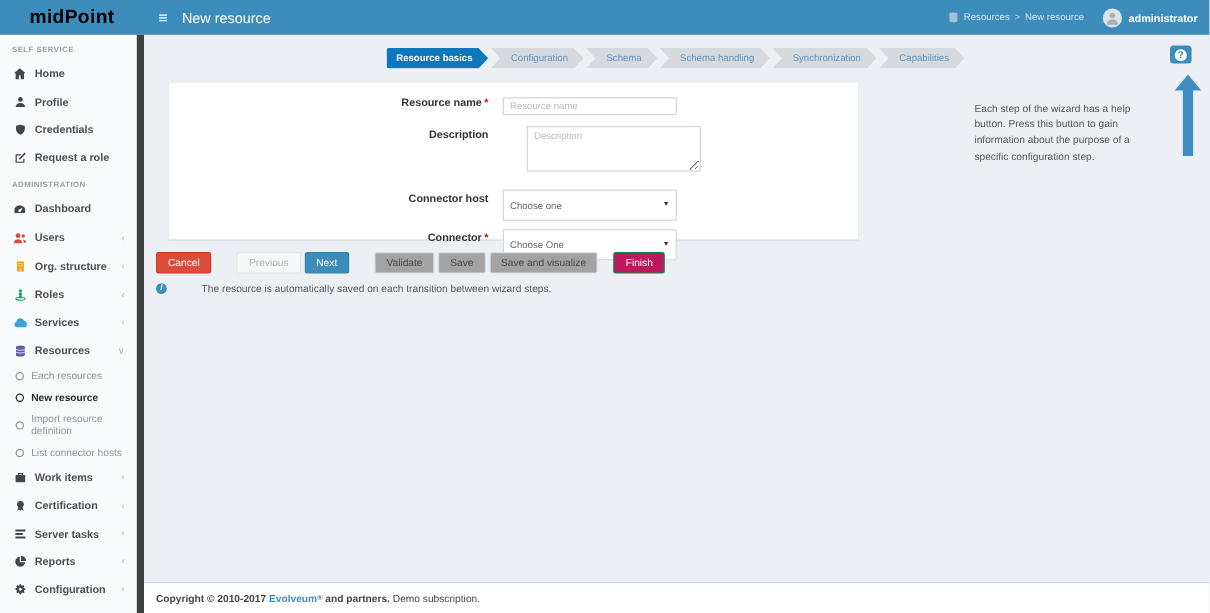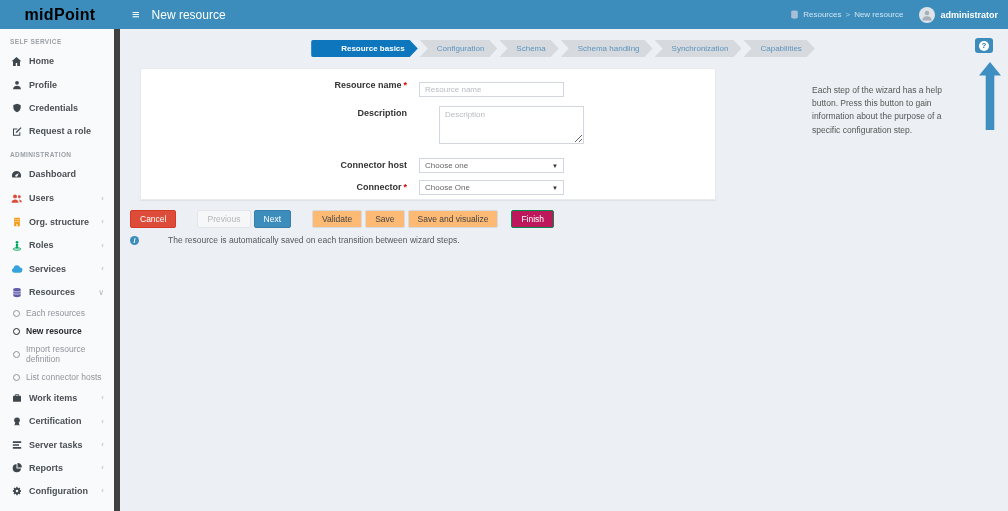--- a/index.html
+++ b/index.html
@@ -29,40 +29,40 @@
   .submenu .submenu-item{display:flex;align-items:center;padding:4px 8px 4px 13px;font-size:8.5px;color:#8f959a;cursor:pointer;}
   .submenu .submenu-item.active{color:#25292d;font-weight:bold;}
   .submenu-circle{width:7px;height:7px;border:1.2px solid currentColor;border-radius:50%;margin-right:6px;box-sizing:border-box;flex:none;}
   .c-red{color:#dd4b39;} .c-orange{color:#f39c12;} .c-green{color:#00a65a;} .c-aqua{color:#36a3dc;} .c-indigo{color:#605ca8;}
   
   .content{position:absolute;top:29px;left:120px;width:888px;height:482px;background:#ecf0f4;}
   
   .wizard{display:flex;justify-content:center;padding-top:11px;}
   .step{height:17px;line-height:17px;font-size:8px;color:#5d94bf;background:#d6dade;padding:0 13px 0 17px;margin-right:2px;cursor:pointer;
         clip-path:polygon(0 0,calc(100% - 8px) 0,100% 50%,calc(100% - 8px) 100%,0 100%,8px 50%);}
-  .step.first{clip-path:polygon(0 0,calc(100% - 8px) 0,100% 50%,calc(100% - 8px) 100%,0 100%);padding-left:30px;border-radius:2px 0 0 2px;}
+  .step.first{clip-path:polygon(0 0,calc(100% - 8px) 0,100% 50%,calc(100% - 8px) 100%,0 100%);padding-left:8px;border-radius:2px 0 0 2px;}
   .step.active{background:#0d76bd;color:#fff;font-weight:bold;}
   
   .panel{position:absolute;left:20px;top:39px;width:576px;height:132px;background:#fff;border:1px solid #e9ecef;box-sizing:border-box;
          box-shadow:0 1px 1px rgba(0,0,0,.05);padding-top:9px;}
   .frow{display:flex;align-items:flex-start;}
   .flabel{width:278px;text-align:right;padding-right:12px;font-size:9px;font-weight:bold;color:#333;line-height:15px;box-sizing:border-box;}
   .req{color:#dd0000;margin-left:2px;}
   .fcontrol{width:145px;}
   .finput{width:100%;height:15px;box-sizing:border-box;border:1px solid #d2d6de;font-size:8px;padding:0 5px;color:#333;font-family:"Liberation Sans",sans-serif;border-radius:0;outline:none;}
   .ftext{width:100%;height:38px;box-sizing:border-box;border:1px solid #d2d6de;font-size:8px;padding:3px 5px;color:#333;resize:vertical;font-family:"Liberation Sans",sans-serif;border-radius:0;outline:none;}
   ::placeholder{color:#b8bcc0;opacity:1;}
-  .fselect{width:100%;height:15px;box-sizing:border-box;border:1px solid #d2d6de;font-size:8px;padding:0 5px;color:#666;display:flex;align-items:center;justify-content:space-between;background:#fff;cursor:pointer;}
+  .fselect{width:100%;height:26px;box-sizing:border-box;border:1px solid #d2d6de;font-size:8px;padding:0 5px;color:#666;display:flex;align-items:center;justify-content:space-between;background:#fff;cursor:pointer;}
   .caret{font-size:6px;color:#333;}
   .mb9{margin-bottom:9px;} .mb10{margin-bottom:10px;gap:20px;} .mb7{margin-bottom:7px;}
   
   .actions{position:absolute;left:10px;top:181px;display:flex;align-items:center;}
   .btn{height:18px;line-height:16px;padding:0 9px;font-size:8.5px;border-radius:2px;border:1px solid transparent;box-sizing:border-box;cursor:pointer;font-family:"Liberation Sans",sans-serif;white-space:nowrap;}
   .btn-danger{background:#dd4b39;border-color:#d73925;color:#fff;}
-  .btn-default{background:#fdba74;border-color:#d7dade;color:#444;}
+  .btn-default{background:#a3a3a3;border-color:#d7dade;color:#444;}
   .btn-disabled{background:#f6f7f8;border-color:#e3e5e8;color:#b3b7bb;cursor:default;}
   .btn-primary{background:#3c8dbc;border-color:#367fa9;color:#fff;}
   .btn-success{background:#be185d;border-color:#008d4c;color:#fff;}
   .g21{margin-right:21px;} .g3{margin-right:3px;} .g13{margin-right:13px;}
   
   .note{position:absolute;left:10px;top:206px;display:flex;align-items:center;font-size:8.5px;color:#54595e;gap:24px;}
   .info-icon{width:9px;height:9px;border-radius:50%;background:#3c8dbc;color:#fff;font-size:7px;font-weight:bold;font-style:italic;display:inline-flex;align-items:center;justify-content:center;margin-right:5px;flex:none;}
   
   .help-btn{position:absolute;top:9px;right:15px;width:18px;height:15px;background:#3c8dbc;border-radius:3px;display:flex;align-items:center;justify-content:center;cursor:pointer;}
   .q-circle{width:10px;height:10px;background:#fff;color:#2f7bab;border-radius:50%;font-size:8px;font-weight:bold;display:flex;align-items:center;justify-content:center;}
@@ -355,14 +355,21 @@
   <div class="help-btn">
     <span class="q-circle">?</span>
   </div>
   <div class="help-arrow">
     <svg width="22" height="68" viewBox="0 0 22 68">
         <path d="M11 0 22 13.5H15.3V68H6.7V13.5H0z" fill="#3e8ec2"></path>
       </svg>
   </div>
   <div class="help-text">Each step of the wizard has a help button. Press this button to gain information about the purpose of a specific configuration step.</div>
 
+  <div class="footer">
+    <b class="sp">Copyright © 2010-2017 </b>
+    <span class="brand">Evolveum</span>
+    <sup>®</sup>
+    <b class="sp"> and partners.</b>
+    <span class="sp"> Demo subscription.</span>
+  </div>
 
 </div>
 
 </body></html>

